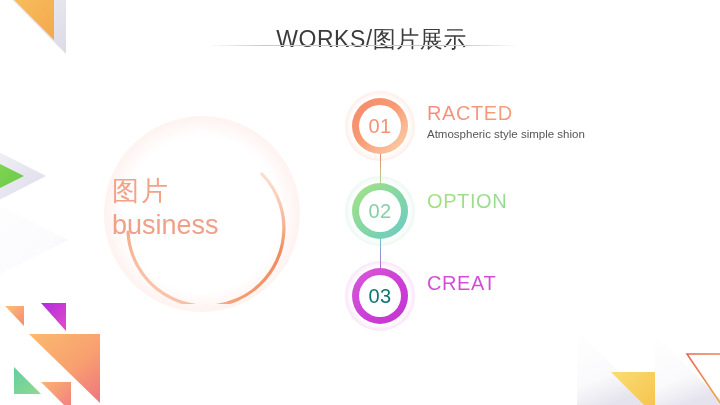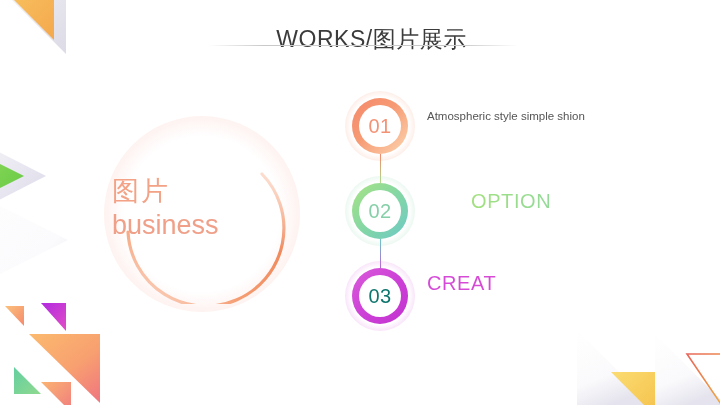--- a/index.html
+++ b/index.html
@@ -159,21 +159,21 @@
     line-height: 26px;
     letter-spacing: 0.6px;
     -webkit-background-clip: text;
     background-clip: text;
     color: transparent;
   }
   .step-sub {
     font-size: 11.5px;
     line-height: 16px;
     color: #555555;
-    margin-top: 8px;
+    margin-top: 0;
   }
 
   
   .deco { position: absolute; }
 </style>
 </head>
 <body>
 
 <div id="slide">
 
@@ -320,36 +320,37 @@
       <div class="badge">
         <div class="badge-halo" style="background: radial-gradient(circle at 50% 50%, rgba(244,136,106,0) 58%, rgba(247,170,140,0.28) 76%, rgba(255,255,255,0) 100%);"></div>
         <div class="badge-ring" style="background: linear-gradient(135deg, #f4886a 0%, #f79b74 45%, #fbd6b0 100%);">
           <div class="badge-inner">
             <span class="badge-num" style="color:#f49275;">01</span>
           </div>
         </div>
       </div>
       <div class="connector" style="background: linear-gradient(to bottom, #f3876a, #aedc8a);"></div>
       <div class="step-text">
+        <div class="step-head" style="background-image: linear-gradient(95deg, #f38d7e 0%, #f8a673 52%, #fbd79a 100%);">RACTED</div>
         <div class="step-sub">Atmospheric style simple shion</div>
       </div>
     </div>
 
     <div class="step">
       <div class="badge">
         <div class="badge-halo" style="background: radial-gradient(circle at 50% 50%, rgba(108,201,198,0) 58%, rgba(150,219,180,0.26) 76%, rgba(255,255,255,0) 100%);"></div>
         <div class="badge-ring" style="background: linear-gradient(135deg, #a8e383 0%, #84d7a4 50%, #6cc9c6 100%); text-align: right;">
           <div class="badge-inner">
             <span class="badge-num" style="color:#86cfa8;">02</span>
           </div>
         </div>
       </div>
       <div class="connector" style="background: linear-gradient(to bottom, #6cc9c6, #b664d8);"></div>
       <div class="step-text" style="top:5px;">
-        <div class="step-head" style="background-image: linear-gradient(95deg, #a3e07e 0%, #8ed8a0 50%, #62c5cf 100%); margin-left: 44px;">OPTION</div>
+        <div class="step-head" style="background-image: linear-gradient(95deg, #a3e07e 0%, #8ed8a0 50%, #62c5cf 100%);">OPTION</div>
         <div class="step-sub"></div>
       </div>
     </div>
 
     <div class="step">
       <div class="badge">
         <div class="badge-halo" style="background: radial-gradient(circle at 50% 50%, rgba(210,79,216,0) 58%, rgba(224,120,228,0.28) 76%, rgba(255,255,255,0) 100%);"></div>
         <div class="badge-ring" style="background: linear-gradient(135deg, #d95ada 0%, #cc3fd6 55%, #c233cf 100%);">
           <div class="badge-inner">
             <span class="badge-num" style="color:#0f766e;">03</span>

